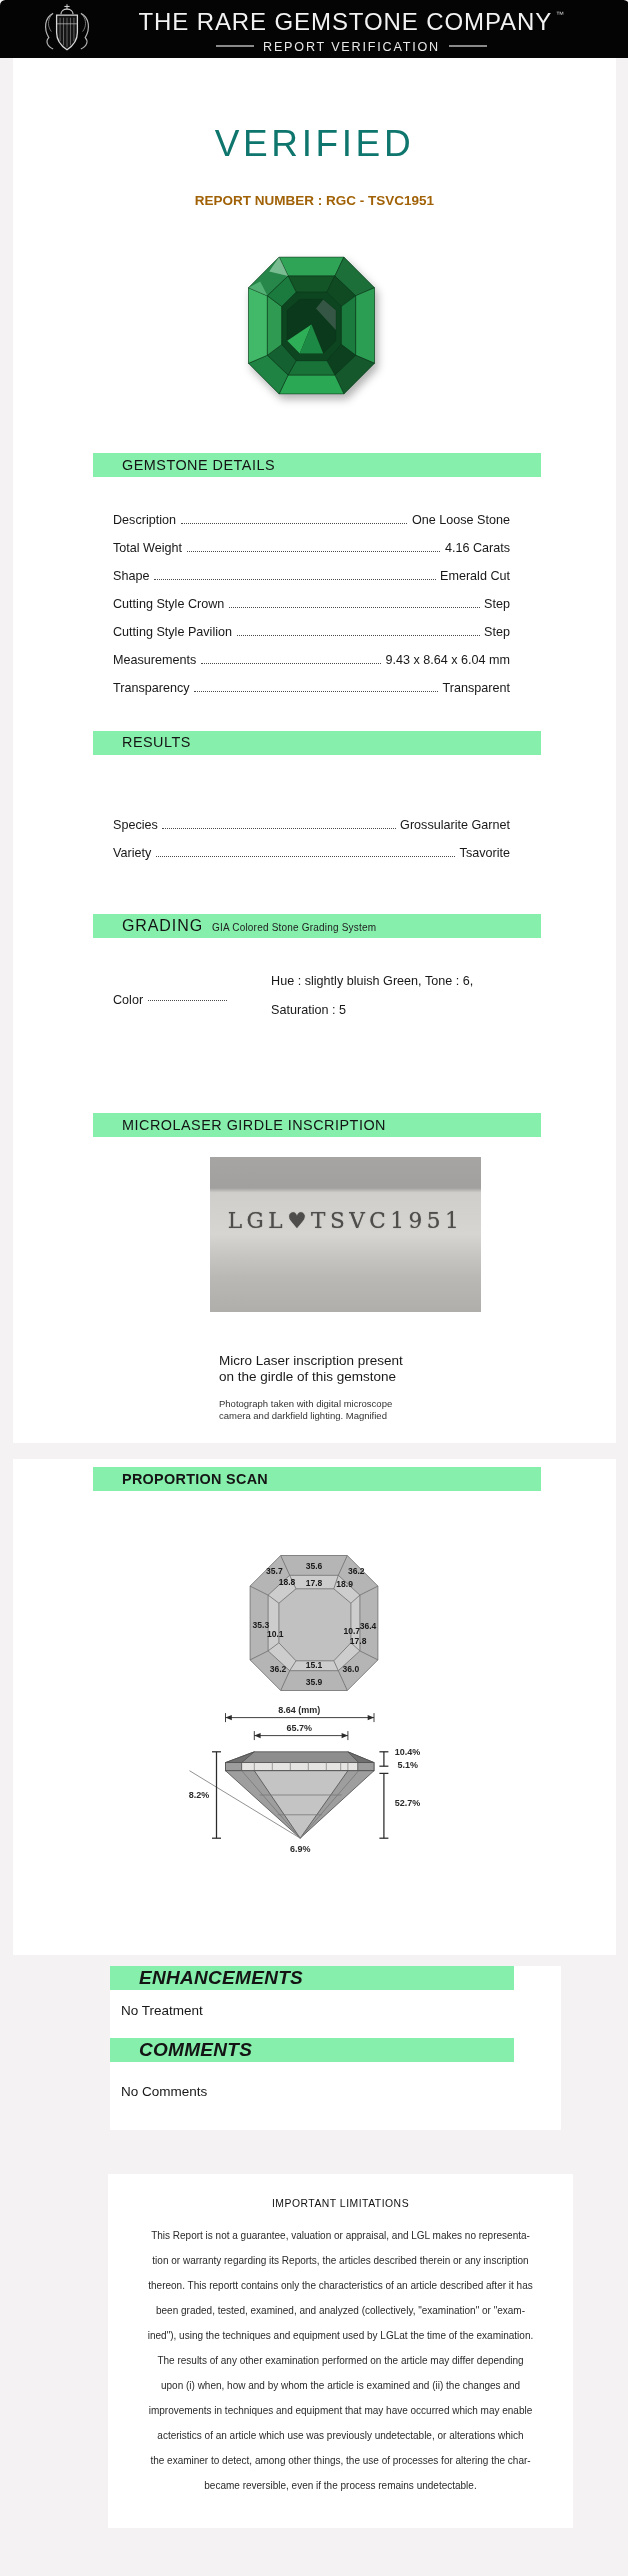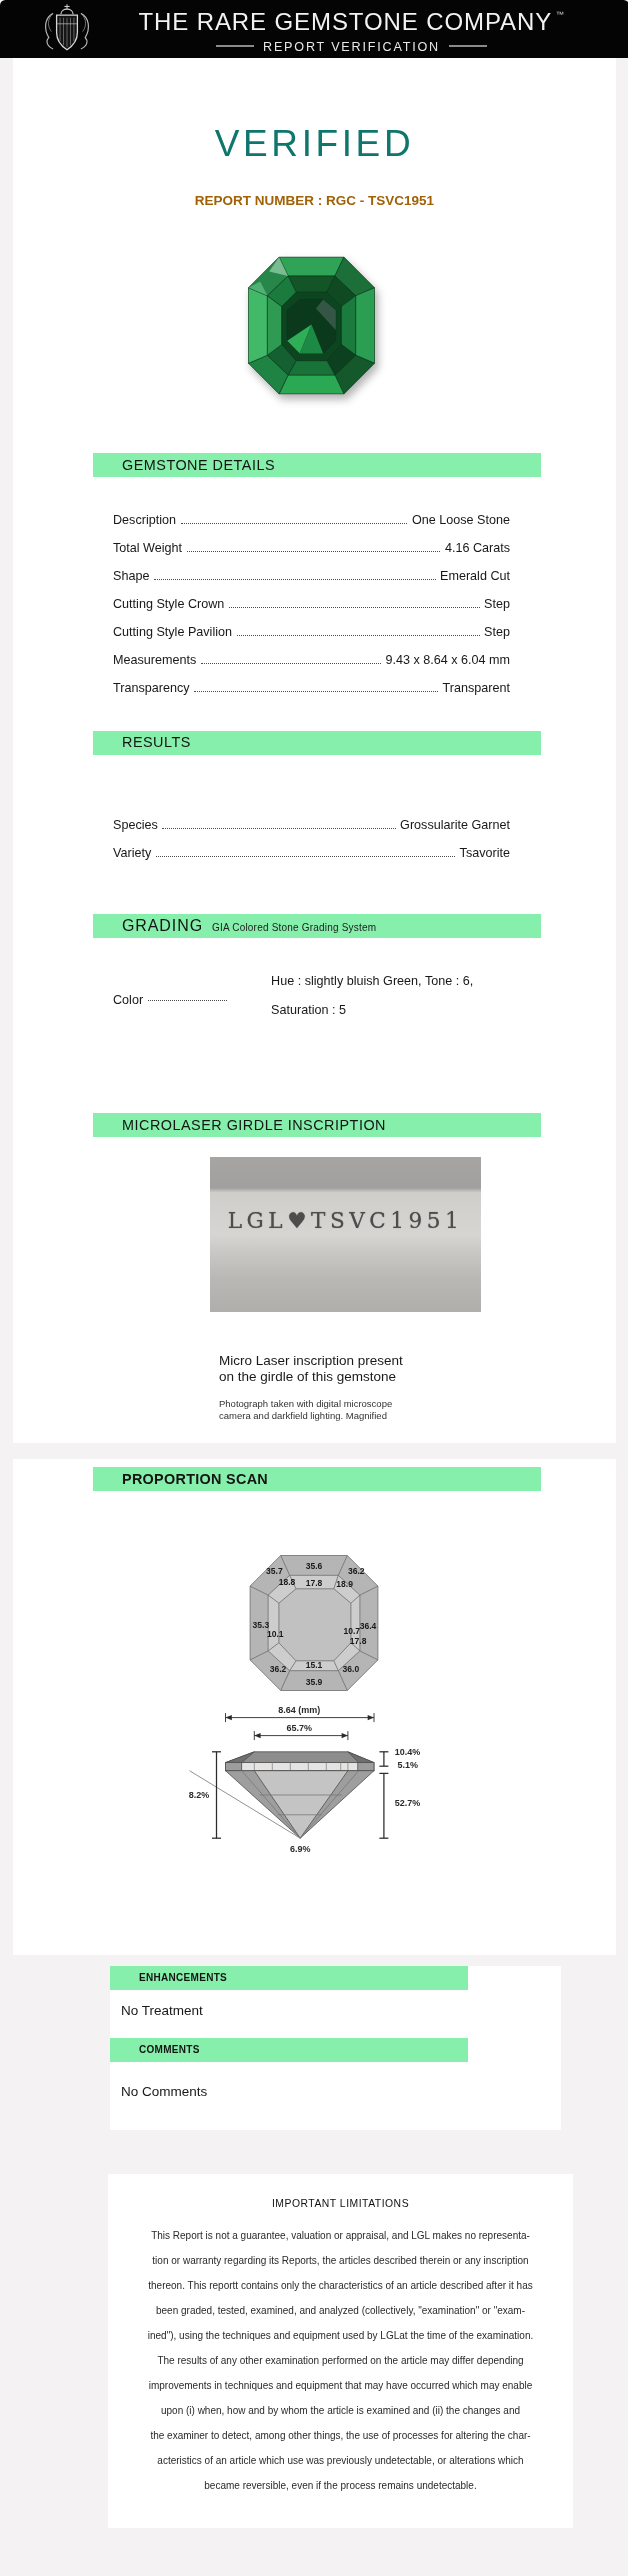--- a/index.html
+++ b/index.html
@@ -22,21 +22,21 @@
   .verified{position:absolute;top:123px;left:0;width:629px;text-align:center;font-size:37px;letter-spacing:3.6px;color:#0f766e;}
   .report-number{position:absolute;top:193px;left:0;width:629px;text-align:center;font-size:13.5px;font-weight:bold;color:#a16207;}
   
   .gem-photo{position:absolute;left:244px;top:254px;width:135px;height:143px;filter:drop-shadow(3.6px 5.4px 4.5px rgba(0,0,0,0.30));}
   
   .bar{position:absolute;left:93px;width:448px;height:24px;background:#86efac;
        font-size:14.4px;line-height:24px;padding-left:29px;color:#141414;letter-spacing:0.5px;white-space:nowrap;}
   .bar.bold{font-weight:bold;letter-spacing:0.3px;}
   .bar .sub{font-size:10px;font-weight:400;letter-spacing:0.2px;margin-left:9px;color:#222;}
   .bar.grading-bar{font-size:16px;letter-spacing:0.9px;}
-  .bar.low{left:110px;width:358px;font-size:10px;}
+  .bar.low{left:110px;width:404px;font-size:19px;font-style:italic;}
   
   .rows{position:absolute;left:113px;width:397px;}
   .row{display:flex;align-items:flex-end;height:28px;font-size:12.6px;color:#181818;}
   .row .lbl{white-space:nowrap;padding-bottom:1.8px;}
   .row .dots{flex:1;border-bottom:1.8px dotted #4a4a4a;margin:0 4.5px 5.4px 4.5px;height:0.9px;}
   .row .val{white-space:nowrap;padding-bottom:1.8px;}
   .row.wrap2{height:56px;align-items:center;}
   .row.wrap2 .lbl{padding-top:1.8px;}
   .row.wrap2 .dots{flex:0 0 79px;margin-top:12.6px;}
   .row.wrap2 .val{white-space:normal;flex:1;padding-left:40px;line-height:29px;text-align:left;}
@@ -306,22 +306,22 @@
 
   <div class="limitations">
     <div class="lim-title">IMPORTANT LIMITATIONS</div>
     <div class="lim-lines">
       <div>This Report is not a guarantee, valuation or appraisal, and LGL makes no representa-</div>
       <div>tion or warranty regarding its Reports, the articles described therein or any inscription</div>
       <div>thereon. This reportt contains only the characteristics of an article described after it has</div>
       <div>been graded, tested, examined, and analyzed (collectively, "examination" or "exam-</div>
       <div>ined"), using the techniques and equipment used by LGLat the time of the examination.</div>
       <div>The results of any other examination performed on the article may differ depending</div>
+      <div>upon (i) when, how and by whom the article is examined and (ii) the changes and</div>
       <div>improvements in techniques and equipment that may have occurred which may enable</div>
-      <div>upon (i) when, how and by whom the article is examined and (ii) the changes and</div>
+      <div>acteristics of an article which use was previously undetectable, or alterations which</div>
       <div>the examiner to detect, among other things, the use of processes for altering the char-</div>
-      <div>acteristics of an article which use was previously undetectable, or alterations which</div>
       <div>became reversible, even if the process remains undetectable.</div>
     </div>
   </div>
 
 </div>
 
 
 </body></html>

